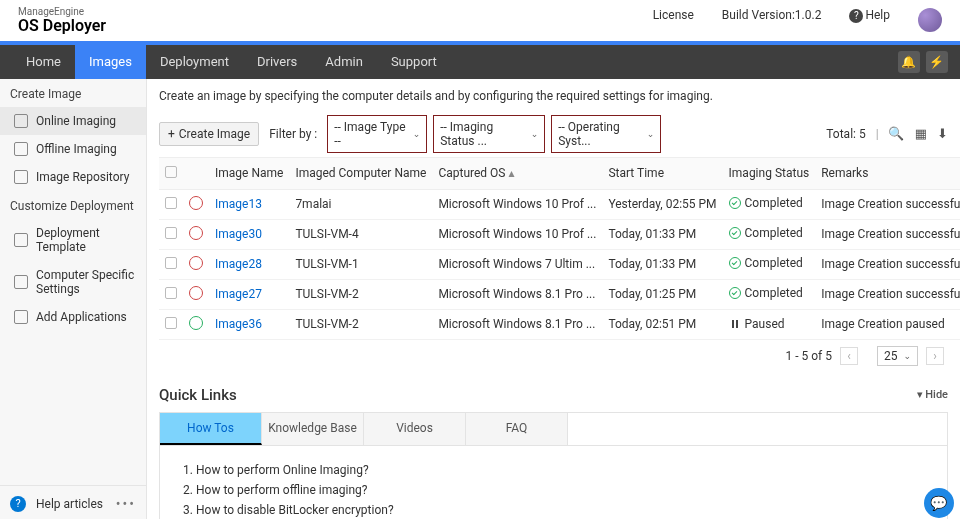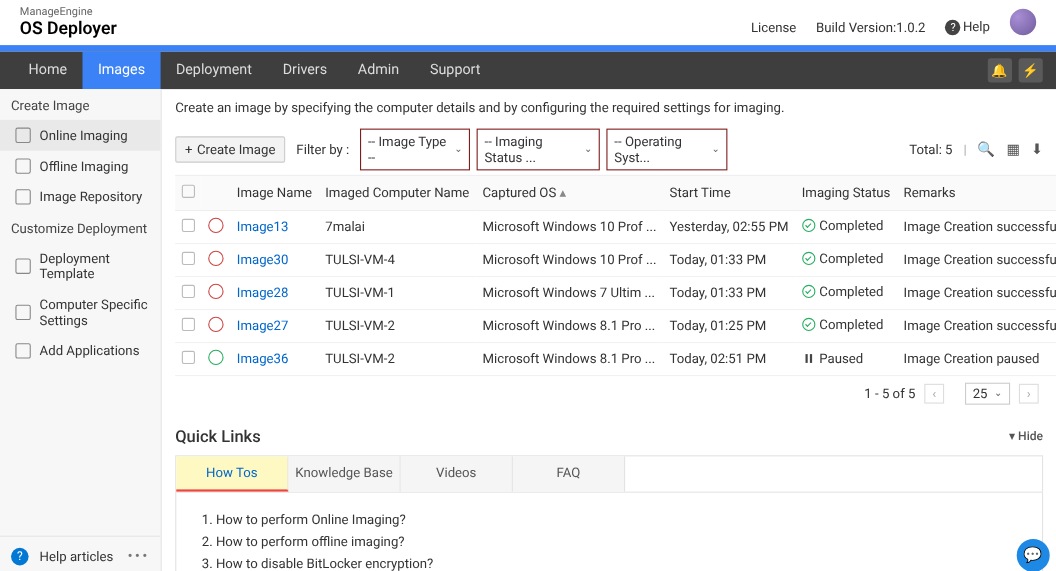--- a/index.html
+++ b/index.html
@@ -1,21 +1,21 @@
 <!DOCTYPE html>
 <html><head>
 <meta charset="utf-8">
 <style>
 * { box-sizing: border-box; margin: 0; padding: 0; }
 body { font-family: -apple-system, BlinkMacSystemFont, "Segoe UI", Roboto, sans-serif; font-size: 12px; color: #333; background: #fff; }
-.header-top { display: flex; align-items: center; justify-content: space-between; padding: 6px 18px; border-bottom: 6px solid #3b82f6; }
+.header-top { display: flex; align-items: center; justify-content: space-between; padding: 6px 18px; border-bottom: 4px solid #3b82f6; }
 .brand { display: flex; flex-direction: column; line-height: 1.1; }
 .brand-small { font-size: 10px; color: #666; }
 .brand-main { font-size: 16px; font-weight: 600; color: #000; }
-.header-right { display: flex; align-items: flex-end; gap: 18px; font-size: 12px; color: #333; }
+.header-right { display: flex; align-items: flex-start; gap: 28px; font-size: 12px; color: #333; }
 .avatar { width: 24px; height: 24px; border-radius: 50%; background: radial-gradient(circle at 30% 30%, #a98fd6, #6f5a9a); }
 .help-icon { width: 14px; height: 14px; border-radius: 50%; background: #444; color: #fff; display:inline-flex; align-items:center; justify-content:center; font-size:10px; margin-right:2px;}
 .nav-bar { background: #3e3e3e; display: flex; align-items: center; justify-content: space-between; padding: 0 12px; height: 34px; }
 .nav-left { display: flex; }
 .nav-item { color: #ddd; padding: 0 14px; line-height: 34px; font-size: 13px; cursor: pointer; }
 .nav-item.active { background: #3b82f6; color: #fff; }
 .nav-right { display: flex; gap: 6px; }
 .nav-ic { width: 22px; height: 22px; background: #5a5a5a; border-radius: 3px; display:flex; align-items:center; justify-content:center; color:#fff; font-size:12px;}
 .layout { display: flex; height: calc(519px - 76px); }
 .sidebar { width: 147px; background: #f7f7f7; border-right: 1px solid #e5e5e5; display:flex; flex-direction:column; overflow:hidden;}
@@ -47,21 +47,21 @@
 .pause-ic span { width:2px; height:8px; background:#444;}
 .img-ic { width:14px; height:14px; border-radius:50%; display:inline-block; border:1.5px solid #c44; position:relative;}
 .img-ic.green { border-color:#27ae60;}
 .pager { display:flex; justify-content:flex-end; align-items:center; gap:8px; padding:6px 4px; font-size:12px;}
 .page-btn { border:1px solid #ddd; width:18px; height:18px; display:inline-flex; align-items:center; justify-content:center; color:#aaa; cursor:pointer;}
 .page-sel { border:1px solid #ccc; padding:2px 6px; display:inline-flex; align-items:center; gap:6px;margin-left:11px;}
 .quick-title { font-size:15px; font-weight:500; color:#333; margin:14px 0 8px; display:flex; justify-content:space-between; align-items:center;}
 .hide-link { font-size:11px; color:#555;}
 .tabs { display:flex; border:1px solid #e3e3e3;}
 .tab { flex:0 0 102px; text-align:center; padding:8px 0; font-size:12px; color:#555; border-right:1px solid #e3e3e3; background:#f5f5f5; cursor:pointer;}
-.tab.active { background:#fef9c3; color:#0066cc; border-bottom:2px solid #ef4444;}
+.tab.active { background:#7dd3fc; color:#0066cc; border-bottom:2px solid #000000;}
 .ql-body { border:1px solid #e3e3e3; border-top:none; padding:14px 18px 20px;}
 .ql-body ol { list-style: decimal; padding-left:18px;}
 .ql-body li { padding:3px 0; font-size:12px;}
 .chat-bubble { position:absolute; bottom:4px; right:6px; width:30px; height:30px; border-radius:50%; background:#1e88e5; display:flex; align-items:center; justify-content:center; color:#fff; font-size:14px; cursor:pointer;}
 .sep { color:#aaa;}
 .page { width:960px; height:519px; overflow:hidden; position:relative;}
 </style>
 </head>
 <body>
 <div class="page">

